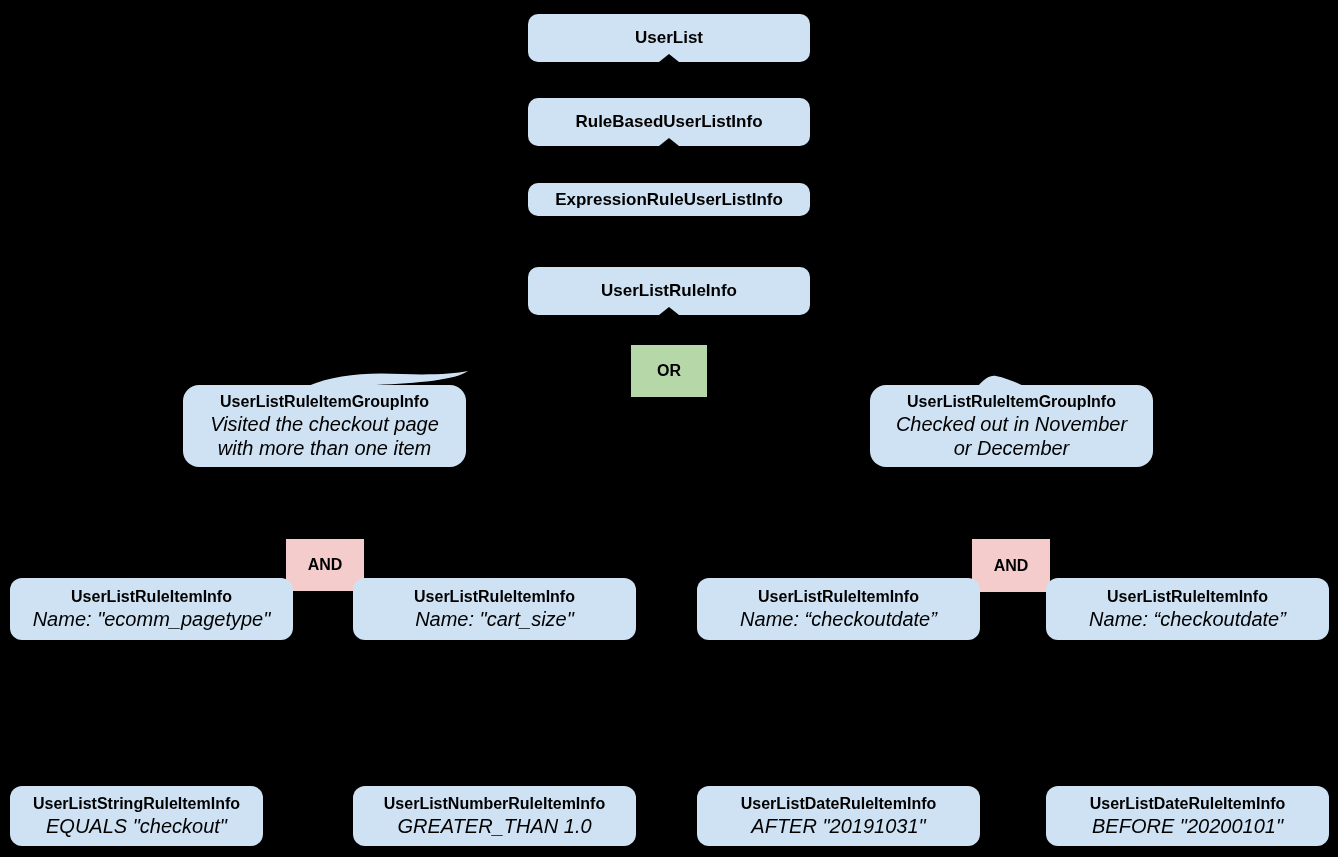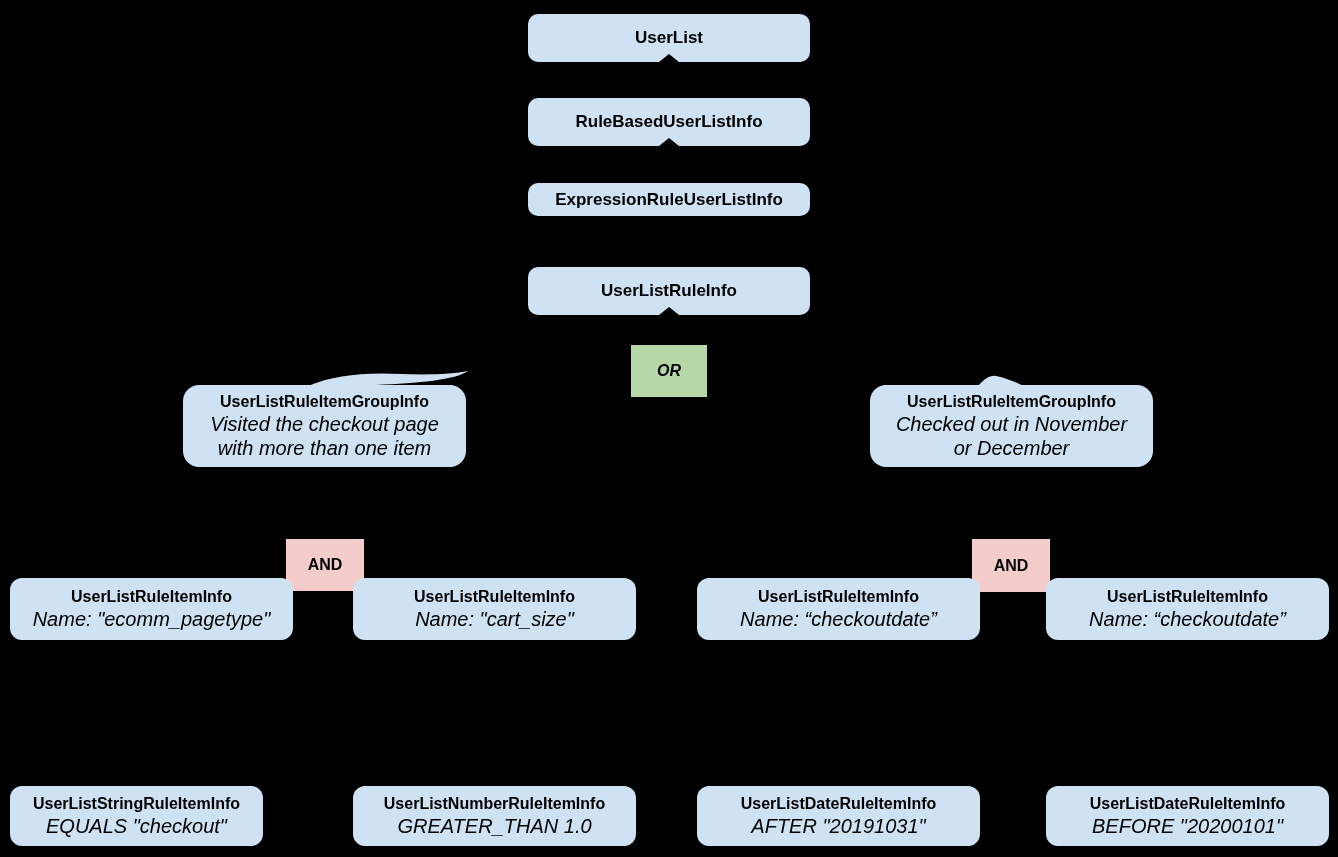--- a/index.html
+++ b/index.html
@@ -70,21 +70,21 @@
   <div class="node stack-node" style="left:528px; top:183px; width:282px; height:33px;">
     <span class="title">ExpressionRuleUserListInfo</span>
   </div>
   <div class="notch-up" style="left:659px; top:223px;"></div>
 
   <div class="node stack-node" style="left:528px; top:267px; width:282px; height:48px;">
     <span class="title">UserListRuleInfo</span>
   </div>
   <div class="notch-up" style="left:659px; top:307px;"></div>
 
-  <div class="op op-or" style="left:631px; top:345px; width:76px; height:52px;font-style:italic;">
+  <div class="op op-or" style="left:631px; top:345px; width:76px; height:52px;">
     <span>OR</span>
   </div>
 
   <svg class="swoosh" style="left:306px; top:371px;" width="164" height="17" viewBox="0 0 164 17">
     <path d="M2 15 C 28 4, 58 1, 96 3 C 124 4, 148 3, 162 0 C 150 9, 112 12, 70 14 C 45 15, 20 16, 2 15 Z" fill="#cfe2f3"></path>
   </svg>
   <div class="notch-down" style="left:328px; top:385px;"></div>
 
   <svg class="swoosh" style="left:976px; top:374px;" width="50" height="13" viewBox="0 0 50 13">
     <path d="M2 12 C 8 5, 14 1, 20 2 C 30 4, 42 9, 48 12 Z" fill="#cfe2f3"></path>

